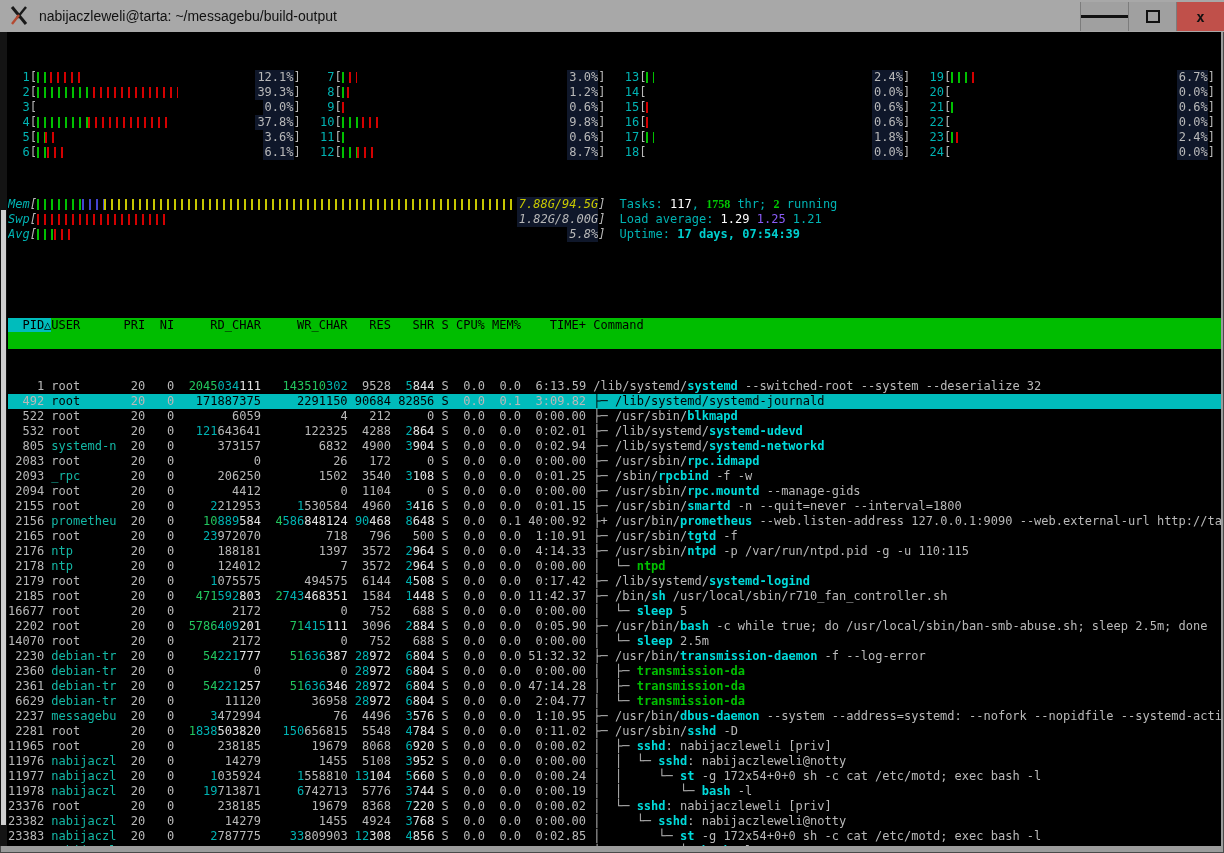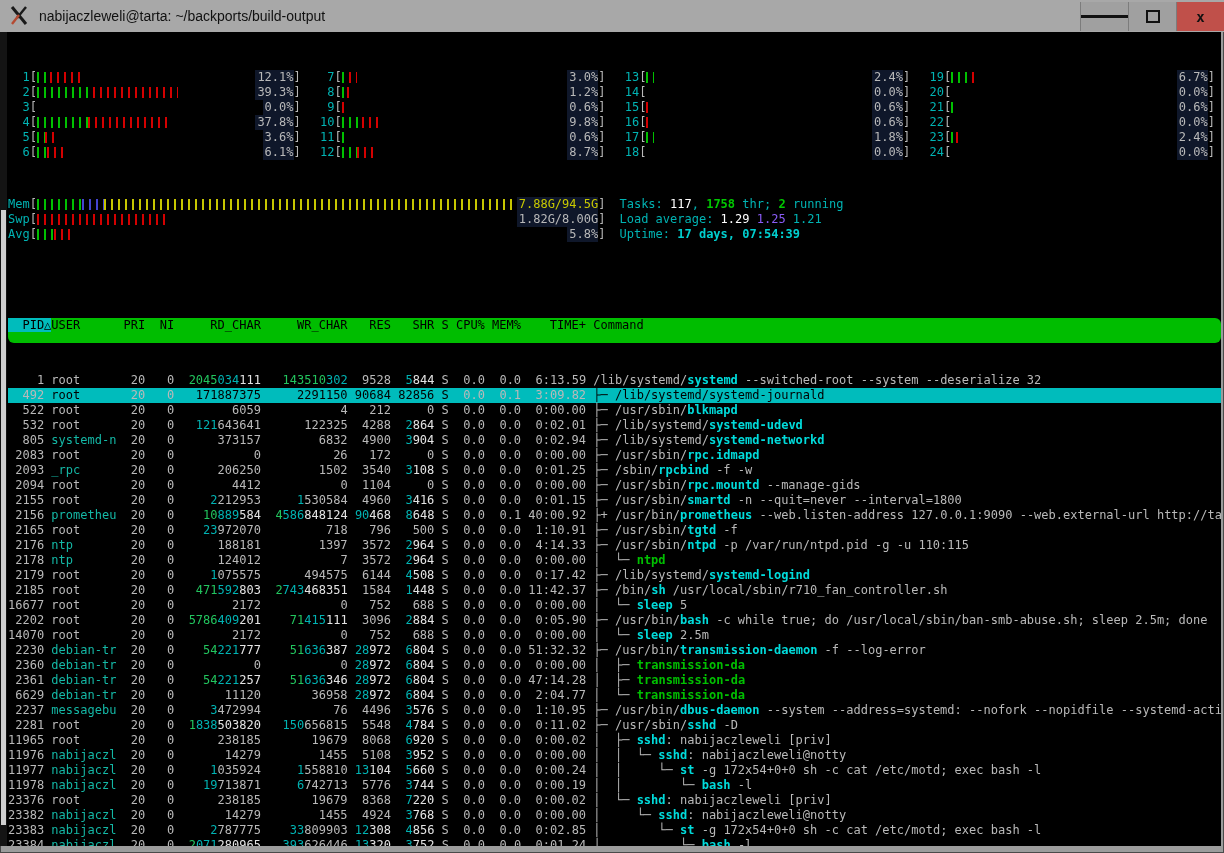--- a/index.html
+++ b/index.html
@@ -31,28 +31,28 @@
   .brk{color:#b9b9b9;}
   .bar{position:relative;flex:1;height:15px;display:flex;overflow:hidden;}
   .seg{height:11px;margin-top:2px;}
   .seg.g{background:repeating-linear-gradient(90deg,#00c000 0 2px,transparent 2px 7px);}
   .seg.r{background:repeating-linear-gradient(90deg,#d40000 0 2px,transparent 2px 7px);}
   .seg.b{background:repeating-linear-gradient(90deg,#4444d0 0 2px,transparent 2px 7px);}
   .seg.y{background:repeating-linear-gradient(90deg,#c6c600 0 2px,transparent 2px 7px);}
   .mtext{position:absolute;right:0;top:0;background:#0f172a;padding-left:2px;color:#b9b9b9;}
   .mtext.y{color:#c9c900;}
   .memrow{display:flex;margin-right:6px;}
-  .memleft{width:49.5%;}
+  .memleft{width:49.5%;font-style:italic;}
   .memright{flex:1;padding-left:14px;}
   .blankline{height:16px;}
   
   .ci{color:#00b3b3;} .wb{color:#ffffff;font-weight:normal;} .w2{color:#8b5cf6;}
-  .gb{color:#00c800;font-weight:bold;} .cb{color:#00cfcf;font-weight:bold;}
+  .gb{color:#00c800;font-weight:bold;font-family:Liberation Serif, serif;} .cb{color:#00cfcf;font-weight:bold;}
   
-  .thead{background:#00bd00;color:#000;height:25px;white-space:pre;border-radius:6px;}
+  .thead{background:#00bd00;color:#000;height:31px;white-space:pre;}
   .thead .hpid{background:#00bcbc;}
   .row{height:15px;white-space:pre;cursor:default;}
   .row span{white-space:pre;}
   .sr{color:#22c55e;margin-top:32px;} .sc{color:#00b3b3;} .sw{color:#e4e4e4;}
   .du{color:#14b8a6;}
   .bn{color:#00dcdc;font-weight:bold;}
   .gn{color:#00c000;font-weight:bold;}
   .sel{background:#00bcbc;}
   .sel span{color:#000 !important;font-weight:normal !important;}
 </style>
@@ -61,21 +61,21 @@
 
 <div class="window">
   <div class="titlebar">
     <span class="app-icon">
       <svg width="22" height="22" viewBox="0 0 22 22">
         <path d="M4 2 L18 19" stroke="#1a1a1a" stroke-width="3" fill="none"></path>
         <path d="M18 2 L9 13" stroke="#1a1a1a" stroke-width="2.4" fill="none"></path>
         <path d="M11 10 L4 19" stroke="#b44a32" stroke-width="2.4" fill="none"></path>
       </svg>
     </span>
-    <span class="title">nabijaczleweli@tarta: ~/backports/build-output</span>
+    <span class="title">nabijaczleweli@tarta: ~/messagebu/build-output</span>
     <div class="winbtns">
       <div class="wbtn">
           <div class="bar"></div>
         </div>
       <div class="wbtn">
           <div class="sq"></div>
         </div>
       <div class="wbtn close">
           <span class="x">x</span>
         </div>

